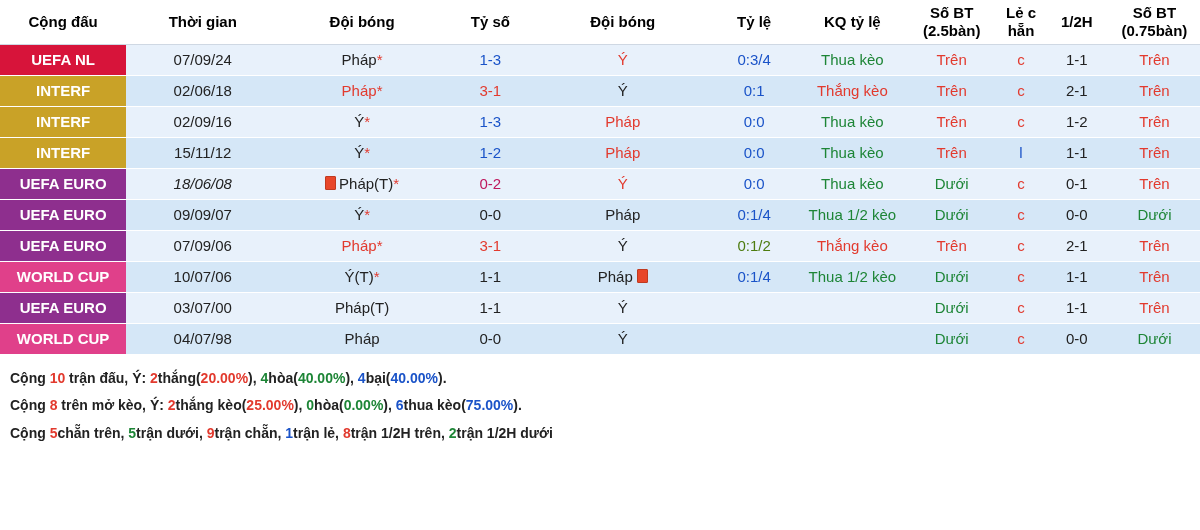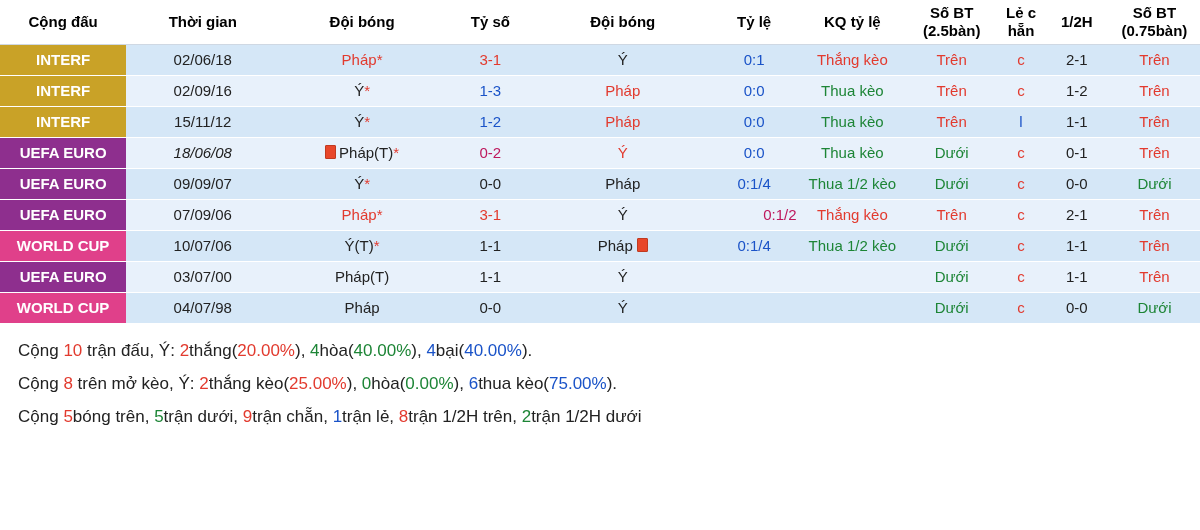--- a/index.html
+++ b/index.html
@@ -77,24 +77,25 @@
     border-radius: 1px;
     vertical-align: -1px;
     margin-right: 3px;
   }
   .card-red-after {
     margin-right: 0;
     margin-left: 4px;
   }
 
   .summary {
-    padding: 10px 18px 0 18px;
-    font-size: 17px;
+    padding: 10px 18px 0 10px;
+    font-size: 14px;
     line-height: 1.95;
     color: #222;
+    font-weight: bold;
   }
   .summary div { white-space: nowrap; }
   .s-red { color: #e23a2e; }
   .s-green { color: #1d8536; }
   .s-blue { color: #1a53c8; }
 </style>
 </head>
 <body>
 
 <table class="h2h">
@@ -120,20 +121,33 @@
       <th>Đội bóng</th>
       <th>Tỷ lệ</th>
       <th>KQ tỷ lệ</th>
       <th>Số BT (2.5bàn)</th>
       <th>Lẻ c hẵn</th>
       <th>1/2H</th>
       <th>Số BT (0.75bàn)</th>
     </tr>
   </thead>
   <tbody id="tbody">
+      <tr class="r-even">
+        <td class="league" style="background: rgb(215, 20, 58);">UEFA NL</td>
+        <td style="color: rgb(34, 34, 34);">07/09/24</td>
+        <td><span style="color:#222222">Pháp</span><span class="c-red">*</span></td>
+        <td style="color: rgb(26, 83, 200);">1-3</td>
+        <td><span style="color:#e23a2e">Ý</span></td>
+        <td style="color: rgb(26, 83, 200);">0:3/4</td>
+        <td style="color: rgb(29, 133, 54);">Thua kèo</td>
+        <td style="color: rgb(226, 58, 46);">Trên</td>
+        <td style="color: rgb(226, 58, 46);">c</td>
+        <td style="color: rgb(34, 34, 34);">1-1</td>
+        <td style="color: rgb(226, 58, 46);">Trên</td>
+      </tr>
       <tr class="r-odd">
         <td class="league" style="background: rgb(201, 162, 39);">INTERF</td>
         <td style="color: rgb(34, 34, 34);">02/06/18</td>
         <td><span style="color:#e23a2e">Pháp</span><span class="c-red">*</span></td>
         <td style="color: rgb(226, 58, 46);">3-1</td>
         <td><span style="color:#222222">Ý</span></td>
         <td style="color: rgb(26, 83, 200);">0:1</td>
         <td style="color: rgb(226, 58, 46);">Thắng kèo</td>
         <td style="color: rgb(226, 58, 46);">Trên</td>
         <td style="color: rgb(226, 58, 46);">c</td>
@@ -191,21 +205,21 @@
         <td style="color: rgb(226, 58, 46);">c</td>
         <td style="color: rgb(34, 34, 34);">0-0</td>
         <td style="color: rgb(29, 133, 54);">Dưới</td>
       </tr>
       <tr class="r-even">
         <td class="league" style="background: rgb(142, 47, 142);">UEFA EURO</td>
         <td style="color: rgb(34, 34, 34);">07/09/06</td>
         <td><span style="color:#e23a2e">Pháp</span><span class="c-red">*</span></td>
         <td style="color: rgb(226, 58, 46);">3-1</td>
         <td><span style="color:#222222">Ý</span></td>
-        <td style="color: #be185d; text-align: right;">0:1/2</td>
+        <td style="color: #4d7c0f;">0:1/2</td>
         <td style="color: rgb(226, 58, 46);">Thắng kèo</td>
         <td style="color: rgb(226, 58, 46);">Trên</td>
         <td style="color: rgb(226, 58, 46);">c</td>
         <td style="color: rgb(34, 34, 34);">2-1</td>
         <td style="color: rgb(226, 58, 46);">Trên</td>
       </tr>
       <tr class="r-odd">
         <td class="league" style="background: rgb(224, 64, 138);">WORLD CUP</td>
         <td style="color: rgb(34, 34, 34);">10/07/06</td>
         <td><span style="color:#222222">Ý(T)</span><span class="c-red">*</span></td>
@@ -248,15 +262,15 @@
 </table>
 
 <div class="summary">
   <div>
     <span>Cộng </span><span class="s-red">10</span><span> trận đấu, Ý: </span><span class="s-red">2</span><span>thắng(</span><span class="s-red">20.00%</span><span>), </span><span class="s-green">4</span><span>hòa(</span><span class="s-green">40.00%</span><span>), </span><span class="s-blue">4</span><span>bại(</span><span class="s-blue">40.00%</span><span>).</span>
   </div>
   <div>
     <span>Cộng </span><span class="s-red">8</span><span> trên mở kèo, Ý: </span><span class="s-red">2</span><span>thắng kèo(</span><span class="s-red">25.00%</span><span>), </span><span class="s-green">0</span><span>hòa(</span><span class="s-green">0.00%</span><span>), </span><span class="s-blue">6</span><span>thua kèo(</span><span class="s-blue">75.00%</span><span>).</span>
   </div>
   <div>
-    <span>Cộng </span><span class="s-red">5</span><span>bóng trên, </span><span class="s-green">5</span><span>trận dưới, </span><span class="s-red">9</span><span>trận chẵn, </span><span class="s-blue">1</span><span>trận lẻ, </span><span class="s-red">8</span><span>trận 1/2H trên, </span><span class="s-green">2</span><span>trận 1/2H dưới</span>
+    <span>Cộng </span><span class="s-red">5</span><span>chẵn trên, </span><span class="s-green">5</span><span>trận dưới, </span><span class="s-red">9</span><span>trận chẵn, </span><span class="s-blue">1</span><span>trận lẻ, </span><span class="s-red">8</span><span>trận 1/2H trên, </span><span class="s-green">2</span><span>trận 1/2H dưới</span>
   </div>
 </div>
 
 </body></html>

